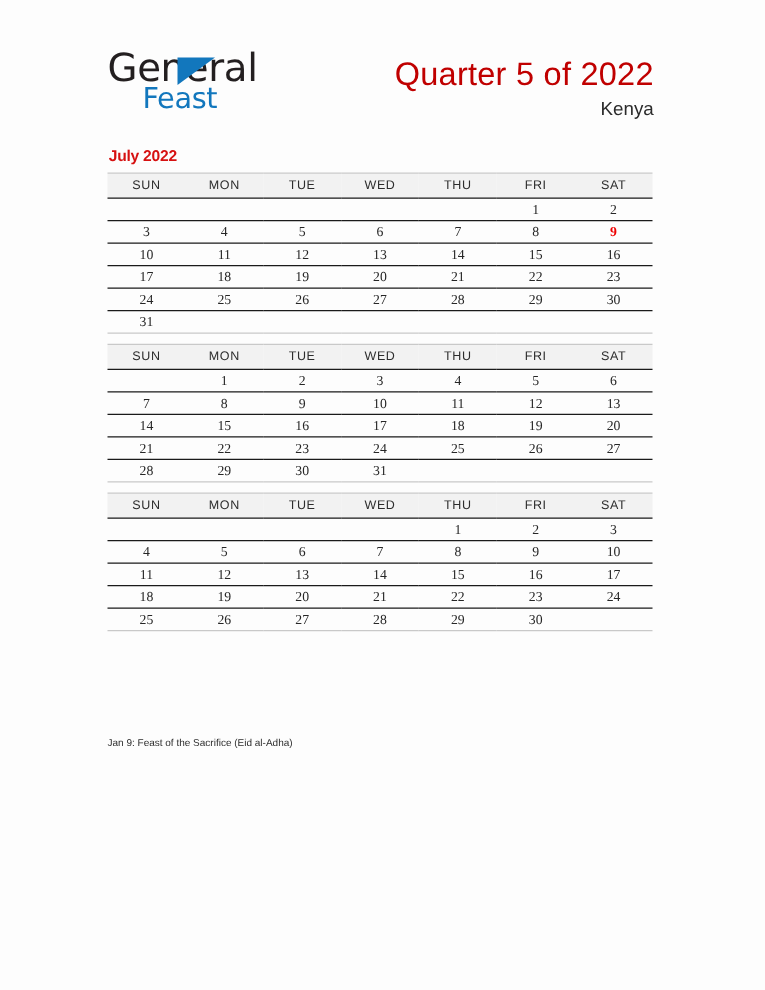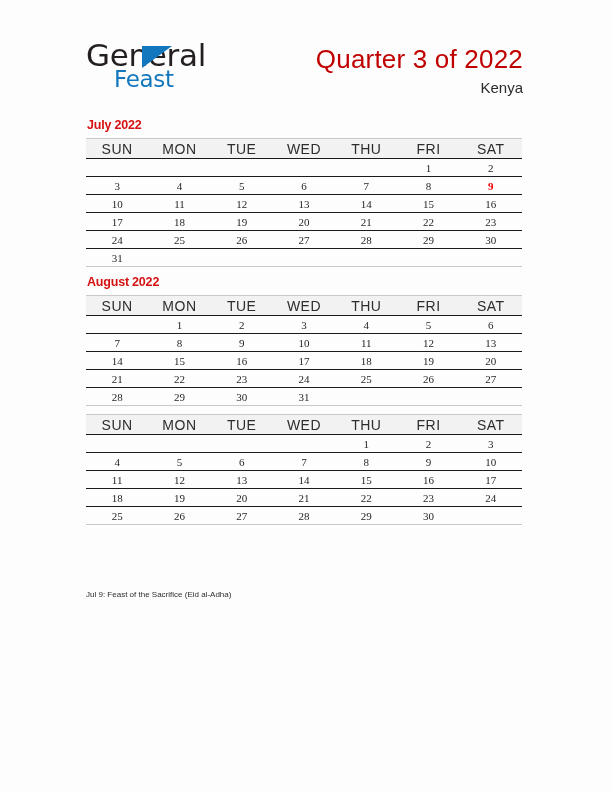--- a/index.html
+++ b/index.html
@@ -109,21 +109,21 @@
     letter-spacing: -0.2px;
     margin: 0 0 6px 1px;
   }
   table.cal {
     width: 436px;
     border-collapse: collapse;
     table-layout: fixed;
   }
   table.cal th {
     background: #f2f2f2;
-    font-size: 14px;
+    font-size: 10px;
     font-weight: 400;
     color: #2d2d2d;
     font-family: "Liberation Sans", sans-serif;
     letter-spacing: 0.5px;
     height: 17px;
     text-align: center;
     border-top: 1px solid #c9c9c9;
     border-bottom: 1.3px solid #1a1a1a;
     vertical-align: middle;
   }
@@ -169,21 +169,21 @@
 
   <div class="header">
 
     <div class="logo">
       <span class="logo-general">General</span>
       <span class="logo-tri"></span>
       <span class="logo-blue">Feast</span>
     </div>
 
     <div class="title-block">
-      <div class="quarter-title">Quarter 3 of 2022</div>
+      <div class="quarter-title">Quarter 5 of 2022</div>
       <div class="country-name">Kenya</div>
     </div>
 
   </div>
 
   <div class="months" id="months-container">
       <div class="month-block">
         <div class="month-title">July 2022</div>
         <table class="cal">
           <thead>
@@ -249,21 +249,20 @@
               <td class="empty"></td>
               <td class="empty"></td>
               <td class="empty"></td>
               <td class="empty"></td>
               <td class="empty"></td>
             </tr>
           </tbody>
         </table>
       </div>
       <div class="month-block">
-        <div class="month-title">August 2022</div>
         <table class="cal">
           <thead>
             <tr>
               <th>SUN</th>
               <th>MON</th>
               <th>TUE</th>
               <th>WED</th>
               <th>THU</th>
               <th>FRI</th>
               <th>SAT</th>
@@ -376,16 +375,16 @@
               <td>29</td>
               <td>30</td>
               <td class="empty"></td>
             </tr>
           </tbody>
         </table>
       </div>
     </div>
 
   <div class="footnotes" id="footnotes-container">
-      <div class="footnote">Jul 9: Feast of the Sacrifice (Eid al-Adha)</div>
+      <div class="footnote">Jan 9: Feast of the Sacrifice (Eid al-Adha)</div>
     </div>
 
 </div>
 
 </body></html>

